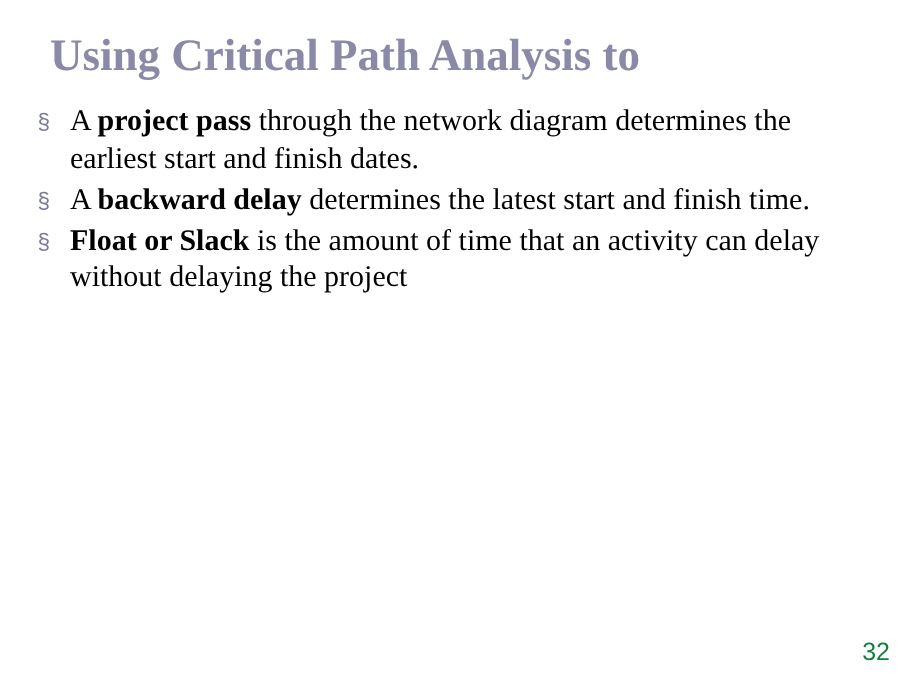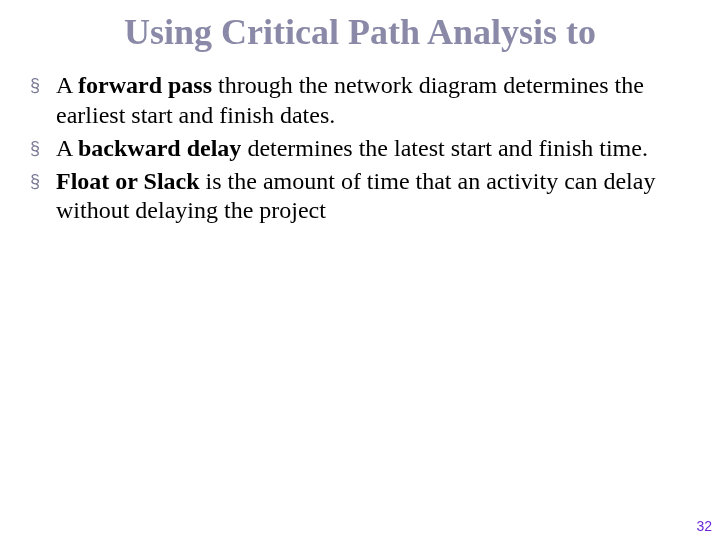--- a/index.html
+++ b/index.html
@@ -15,23 +15,22 @@
   .slide {
     width: 720px;
     height: 540px;
     position: relative;
     box-sizing: border-box;
   }
   .title {
     color: #8a8aa8;
     font-weight: bold;
     font-size: 36px;
-    text-align: center;
     line-height: 1.15;
-    padding: 12px 40px 0 40px;
+    padding: 24px 40px 0 40px;
   }
   .body-area {
     padding: 18px 30px 0 30px;
   }
   .bullet-row {
     display: flex;
     align-items: flex-start;
     font-size: 24px;
     color: #000;
     line-height: 1.22;
@@ -65,40 +64,40 @@
     top: 2px;
   }
   .formula .op {
     font-style: normal;
     padding: 0 6px;
   }
   .page-num {
     position: absolute;
     right: 8px;
     bottom: 6px;
-    font-size: 14px;
+    font-size: 20px;
     font-family: Arial, sans-serif;
-    color: #6d28d9;
+    color: #15803d;
   }
 </style>
 </head>
 <body>
 
 <div class="slide">
 
   <div class="title">
     <span>Using Critical Path Analysis to</span><br>
   </div>
 
   <div class="body-area">
 
     <div class="bullet-row">
       <div class="bullet-mark">§</div>
       <div class="bullet-text">
-        <span>A </span><span class="bold">forward pass</span><span> through the network diagram determines the earliest start and finish dates.</span>
+        <span>A </span><span class="bold">project pass</span><span> through the network diagram determines the earliest start and finish dates.</span>
       </div>
     </div>
 
     <div class="bullet-row">
       <div class="bullet-mark">§</div>
       <div class="bullet-text">
         <span>A </span><span class="bold">backward delay</span><span> determines the latest start and finish time.</span>
       </div>
     </div>
 

